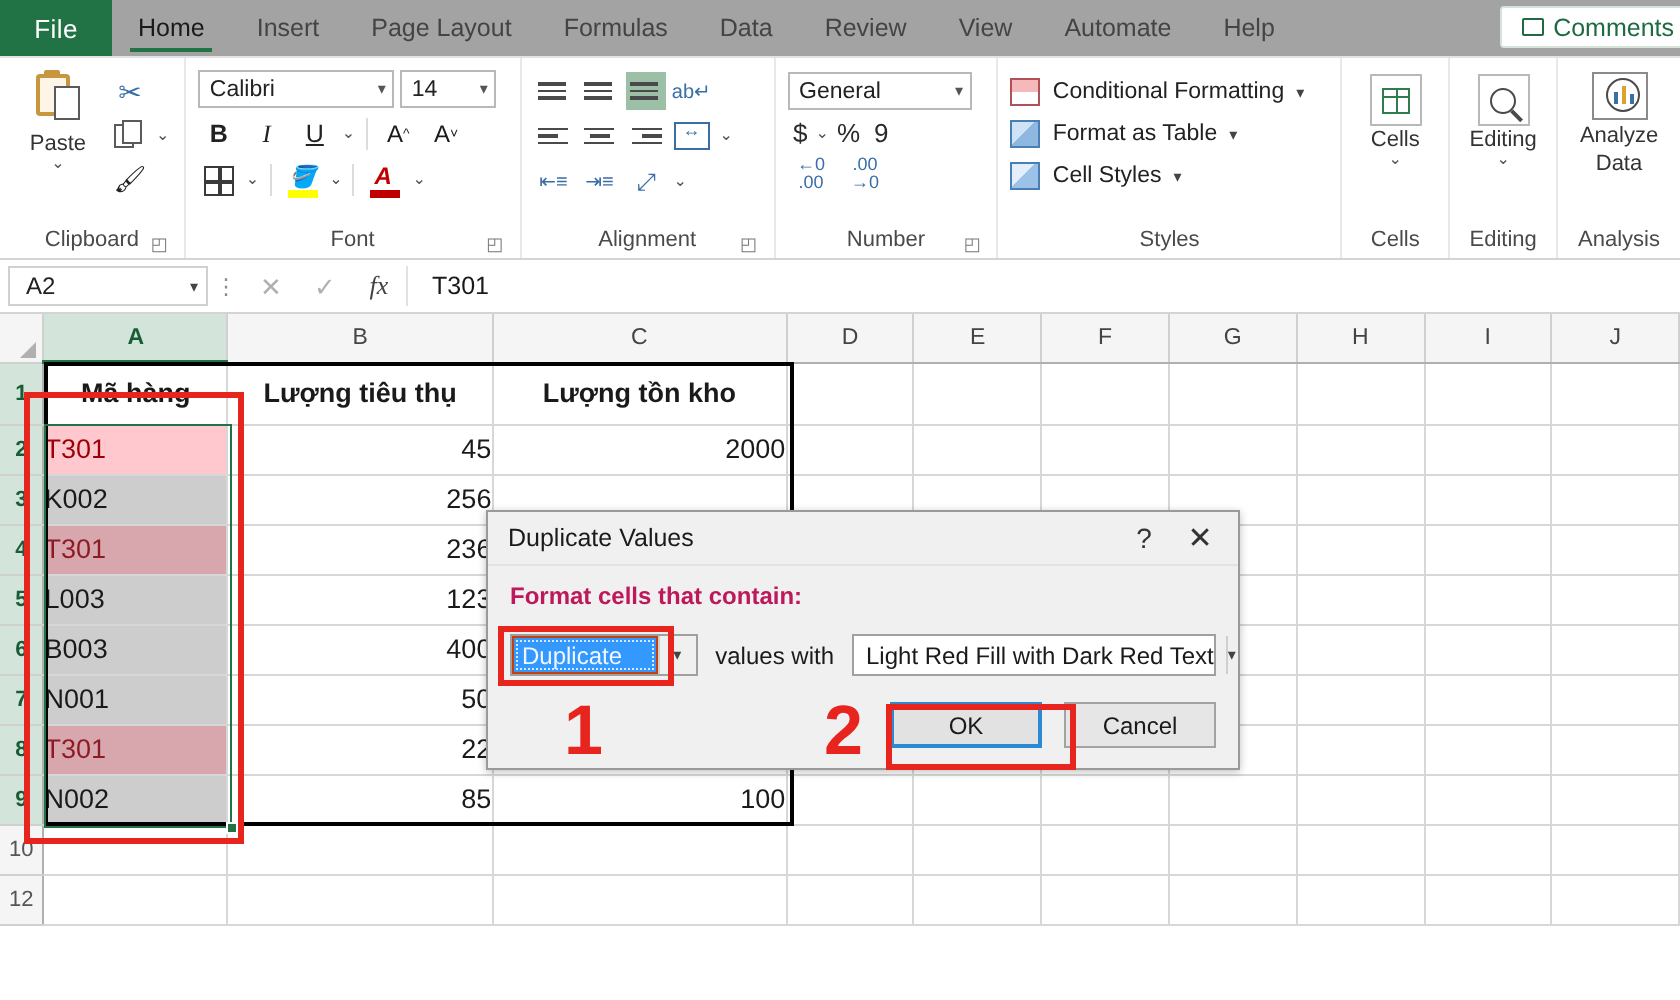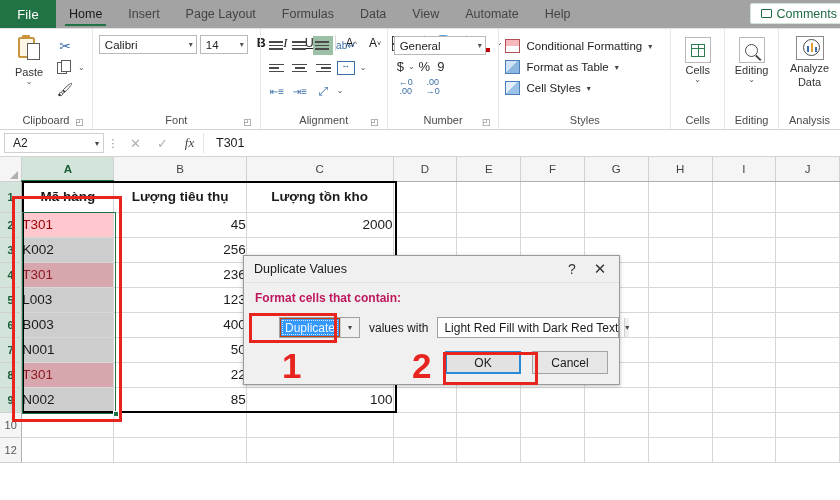--- a/index.html
+++ b/index.html
@@ -108,21 +108,21 @@
   .ic { width: 22px; height: 19px; display: flex; align-items: center; justify-content: center; position: relative; }
   .scissors { font-size: 14px; color: #3a6ea5; }
   .copy-ic { position: relative; width: 16px; height: 16px; }
   .copy-ic i:first-child { position: absolute; left: 0; top: 2px; width: 10px; height: 12px; border: 1.4px solid #5a5a5a; background: #fff; }
   .copy-ic i:last-child { position: absolute; left: 4px; top: 0; width: 10px; height: 12px; border: 1.4px solid #5a5a5a; background: #fff; }
   .brush { font-size: 13px; }
   .row-ic { display: flex; align-items: center; gap: 2px; }
 
   
   .fontg { width: 168px; }
-  .fontg .grp-body { gap: 3px; }
+  .fontg .grp-body { flex-direction: column; gap: 3px; }
   .frow { display: flex; align-items: center; gap: 3px; }
   .combo {
     height: 19px; border: 1px solid #b9b9b9; background:#fff;
     display: flex; align-items: center; justify-content: space-between;
     padding: 0 3px 0 5px; font-size: 11.5px; color: #222;
   }
   .combo .cv { overflow:hidden; white-space:nowrap; }
   .combo .cc { font-size: 8px; color:#555; padding-left:4px; }
   .fname { width: 98px; }
   .fsize { width: 48px; }
@@ -273,21 +273,21 @@
     padding:0 4px 0 10px; border-bottom:1px solid #e2e2e2;
   }
   .dlg-title .t { flex:1; font-size:12.5px; color:#1a1a1a; }
   .dlg-title .q { width:26px; text-align:center; font-size:14px; color:#333; }
   .dlg-title .x { width:30px; text-align:center; font-size:15px; color:#333; }
   .dlg-body { padding: 8px 11px 0 11px; }
   .dlg-lead { font-size:12px; font-weight:bold; color:#be185d; margin-bottom: 12px; }
   .dlg-row { display:flex; align-items:center; gap:9px; }
   .sel-combo {
     width:96px; height:21px; border:1px solid #a0a0a0; background:#c2410c;
-    display:flex; align-items:stretch;margin-left:24px;
+    display:flex; align-items:stretch;
   }
   .sel-combo .val {
     flex:1; display:flex; align-items:center; padding:0 4px;
     background:#3399ff; color:#f0f6ff; font-size:12px;
     outline:1px dotted #d7e8fb; outline-offset:-2px;
     margin:1px;
   }
   .sel-combo .arw {
     width:19px; background:#f0f0f0; border-left:1px solid #cfcfcf;
     display:flex; align-items:center; justify-content:center;
@@ -324,20 +324,23 @@
       <span>Insert</span>
     </div>
   <div class="tab">
       <span>Page Layout</span>
     </div>
   <div class="tab">
       <span>Formulas</span>
     </div>
   <div class="tab">
       <span>Data</span>
+    </div>
+  <div class="tab">
+      <span>Review</span>
     </div>
   <div class="tab">
       <span>View</span>
     </div>
   <div class="tab">
       <span>Automate</span>
     </div>
   <div class="tab">
       <span>Help</span>
     </div>

